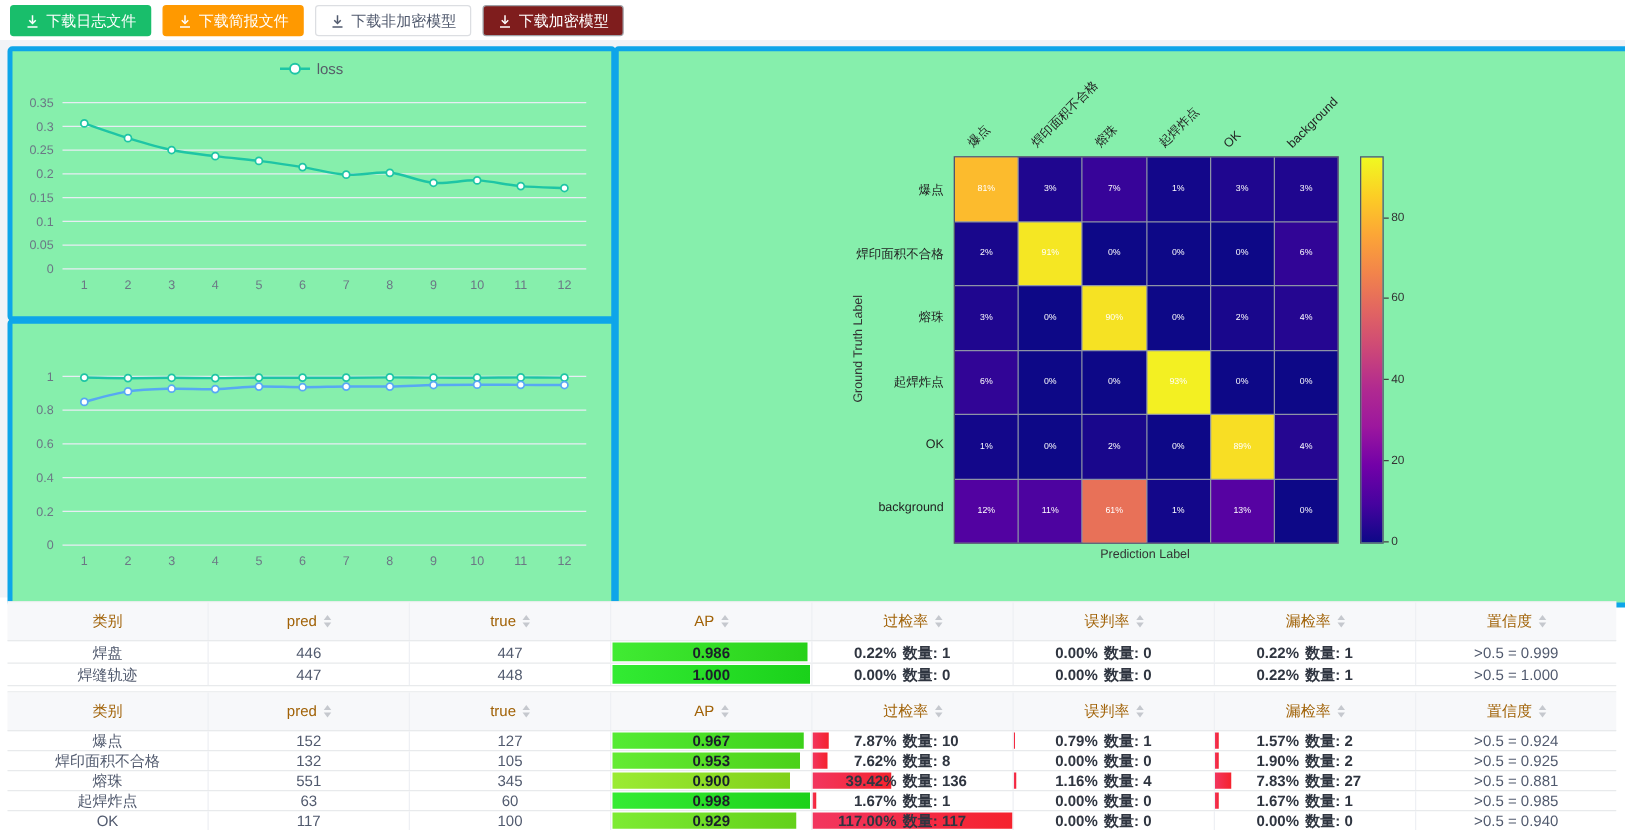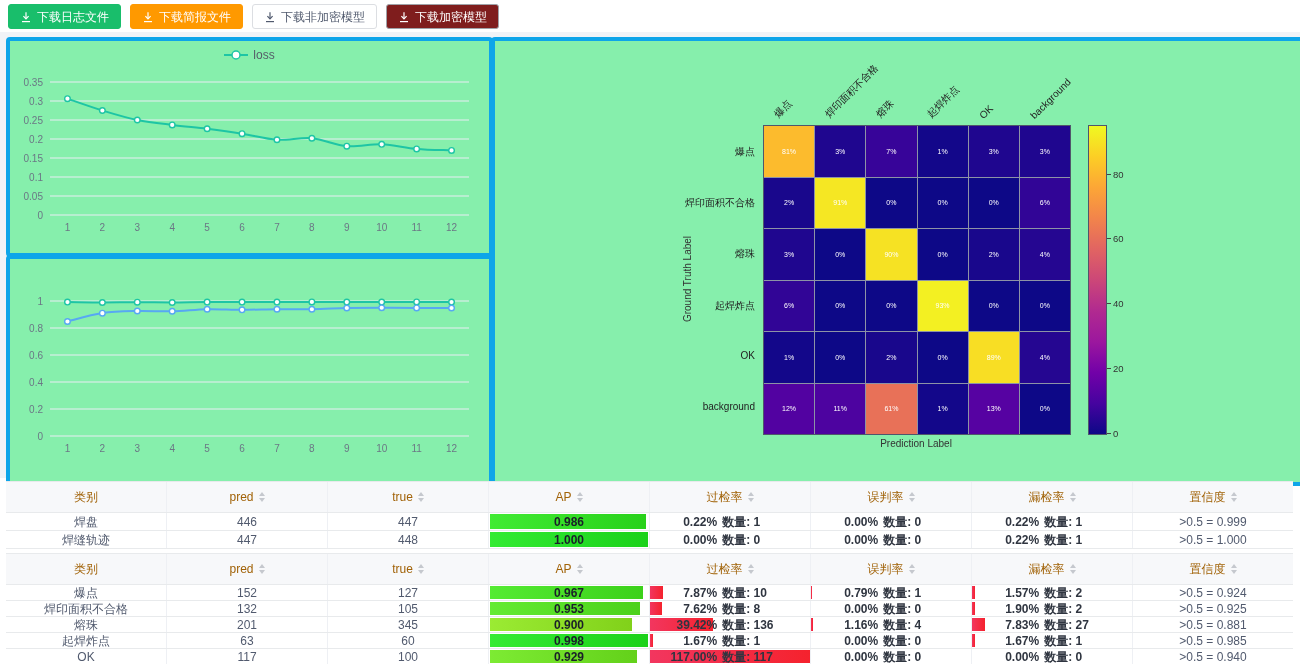--- a/index.html
+++ b/index.html
@@ -502,21 +502,21 @@
           </div>
           <div class="tcell">
             <div class="rbar" style="width: 1.9%;"></div>
             <span class="pct">1.90%</span>
             <span class="cnt">数量: 2</span>
           </div>
           <div class="tcell">&gt;0.5 = 0.925</div>
         </div>
         <div class="trow" style="height: 15px;">
           <div class="tcell">熔珠</div>
-          <div class="tcell">201</div>
+          <div class="tcell">551</div>
           <div class="tcell">345</div>
           <div class="tcell">
             <div class="apbar" style="width: calc(90% - 2px); background: linear-gradient(90deg, rgb(155, 235, 51), rgb(129, 209, 26));"></div>
             <span class="aptext">0.900</span>
           </div>
           <div class="tcell">
             <div class="rbar" style="width: 39.42%;"></div>
             <span class="pct">39.42%</span>
             <span class="cnt">数量: 136</span>
           </div>

